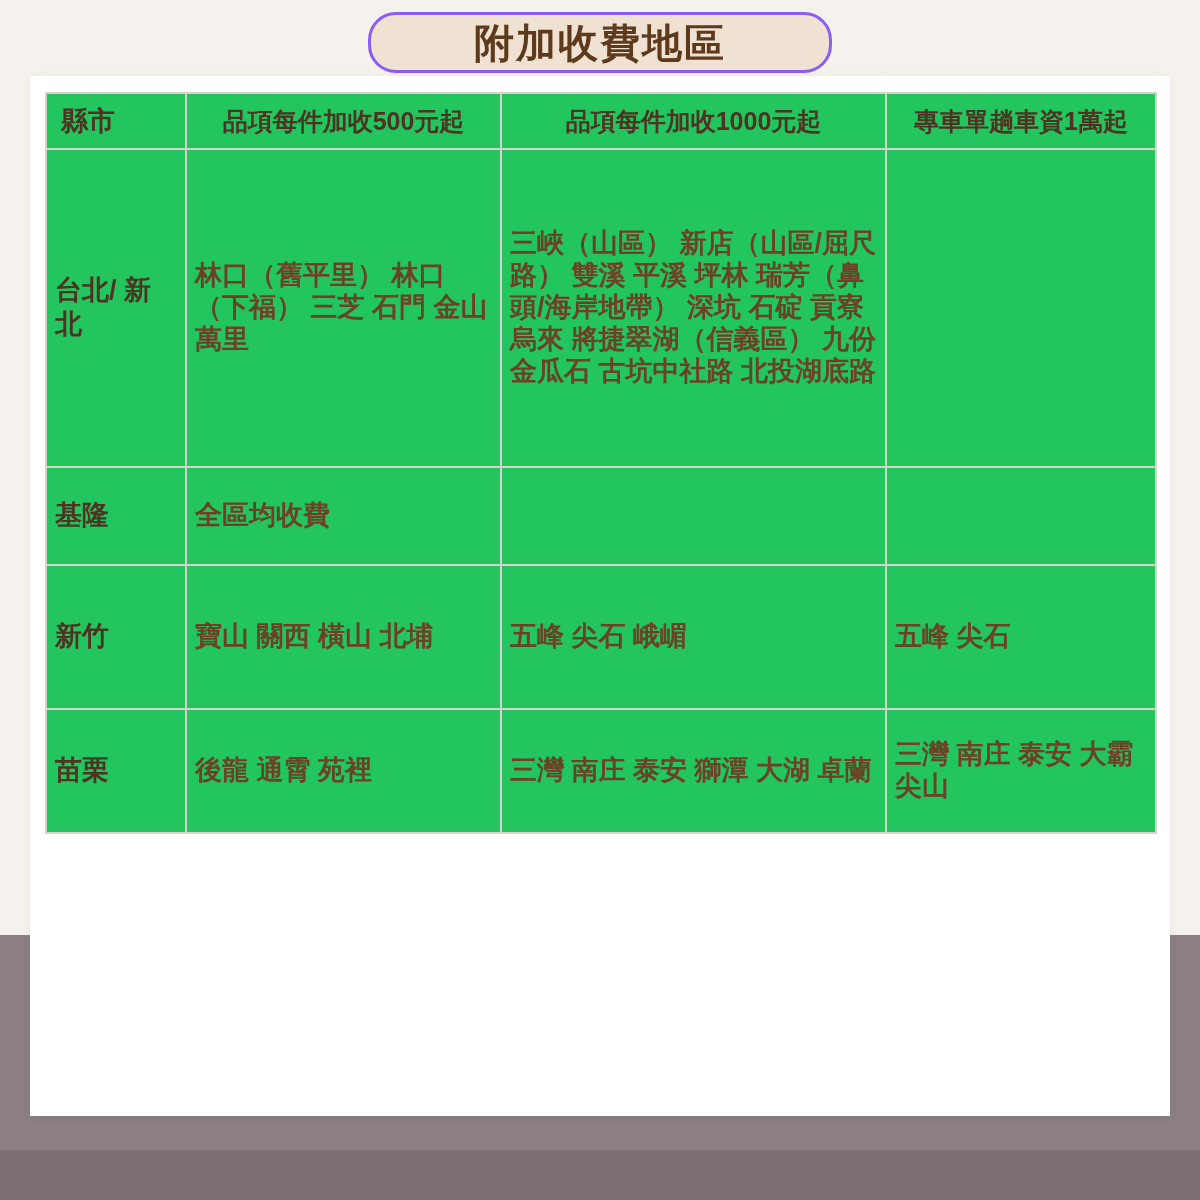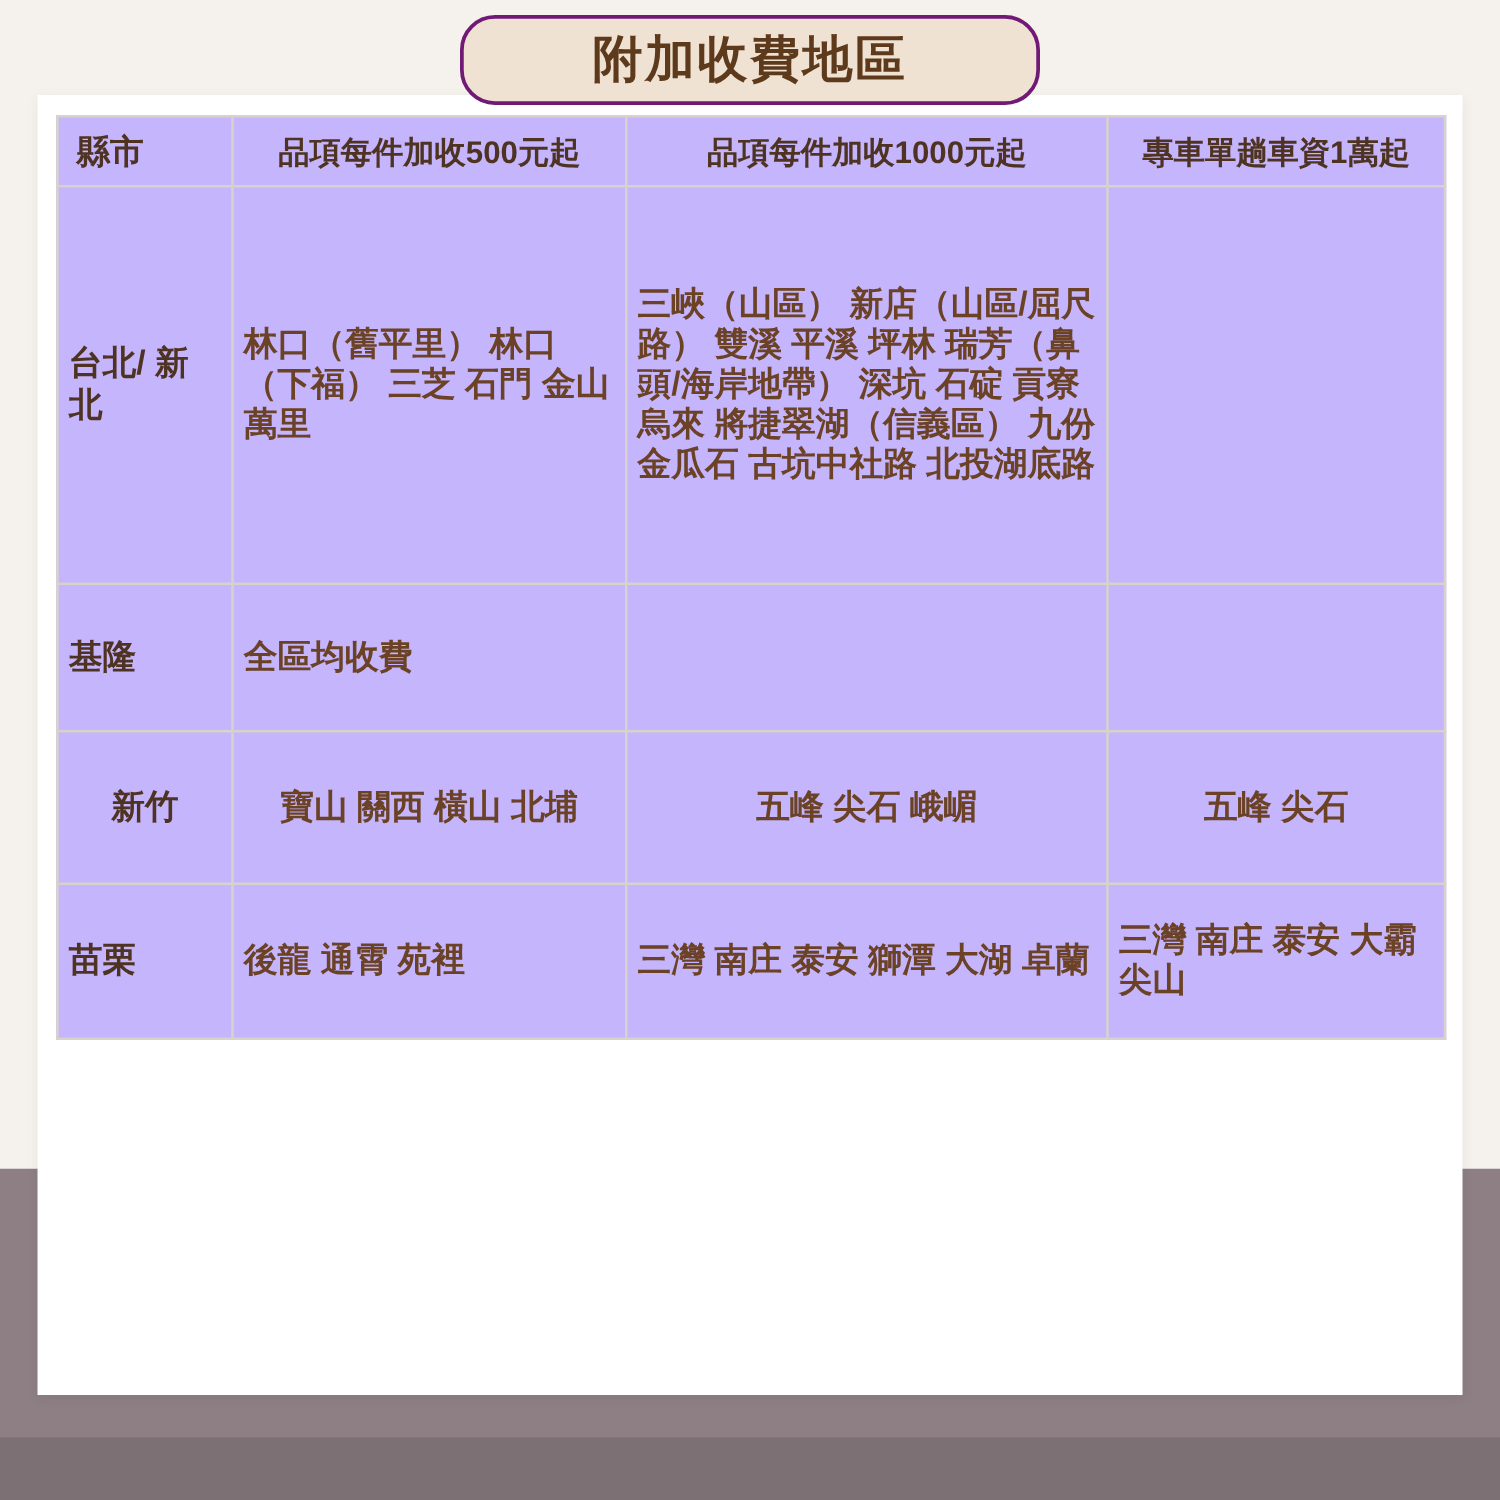--- a/index.html
+++ b/index.html
@@ -42,23 +42,23 @@
     background: #ffffff;
     box-shadow: 0 2px 10px rgba(0,0,0,0.06);
   }
 
   
   #title-banner {
     position: absolute;
     left: 368px;
     top: 12px;
     width: 464px;
-    height: 72px;
+    height: 61px;
     background: #f0e2d2;
-    border: 3px solid #701a75;
+    border: 3px solid #8b5cf6;
     border-radius: 28px;
     box-sizing: border-box;
     display: flex;
     align-items: center;
     justify-content: center;
     z-index: 5;
   }
   #title-text {
     font-size: 40px;
     font-weight: bold;
@@ -69,21 +69,21 @@
   }
 
   
   table.fee-table {
     position: absolute;
     left: 45px;
     top: 92px;
     width: 1110px;
     border-collapse: collapse;
     table-layout: fixed;
-    background: #c4b5fd;
+    background: #22c55e;
   }
   table.fee-table td, table.fee-table th {
     border: 2px solid #d8d2cb;
     vertical-align: middle;
     padding: 6px 8px;
     box-sizing: border-box;
   }
   .col-city { width: 140px; }
   .col-500 { width: 315px; }
   .col-1000 { width: 385px; }
@@ -115,23 +115,23 @@
     font-size: 27px;
     font-weight: bold;
     color: #6b4226;
     line-height: 1.18;
     text-align: left;
     padding-left: 10px;
     word-break: break-all;
     border-radius: 18px;
   }
   tr.r-taipei td { height: 318px; }
-  tr.r-keelung td { height: 118px; }
+  tr.r-keelung td { height: 98px; }
   tr.r-taoyuan td { height: 126px; }
-  tr.r-hsinchu td { height: 122px; text-align: center; }
+  tr.r-hsinchu td { height: 144px; }
   tr.r-miaoli td { height: 124px; }
   tr.r-taichung td { height: 150px; }
 </style>
 </head>
 <body>
 
 <div id="bg-top"></div>
 <div id="bg-bottom"></div>
 <div id="bg-bottom-strip"></div>
 

